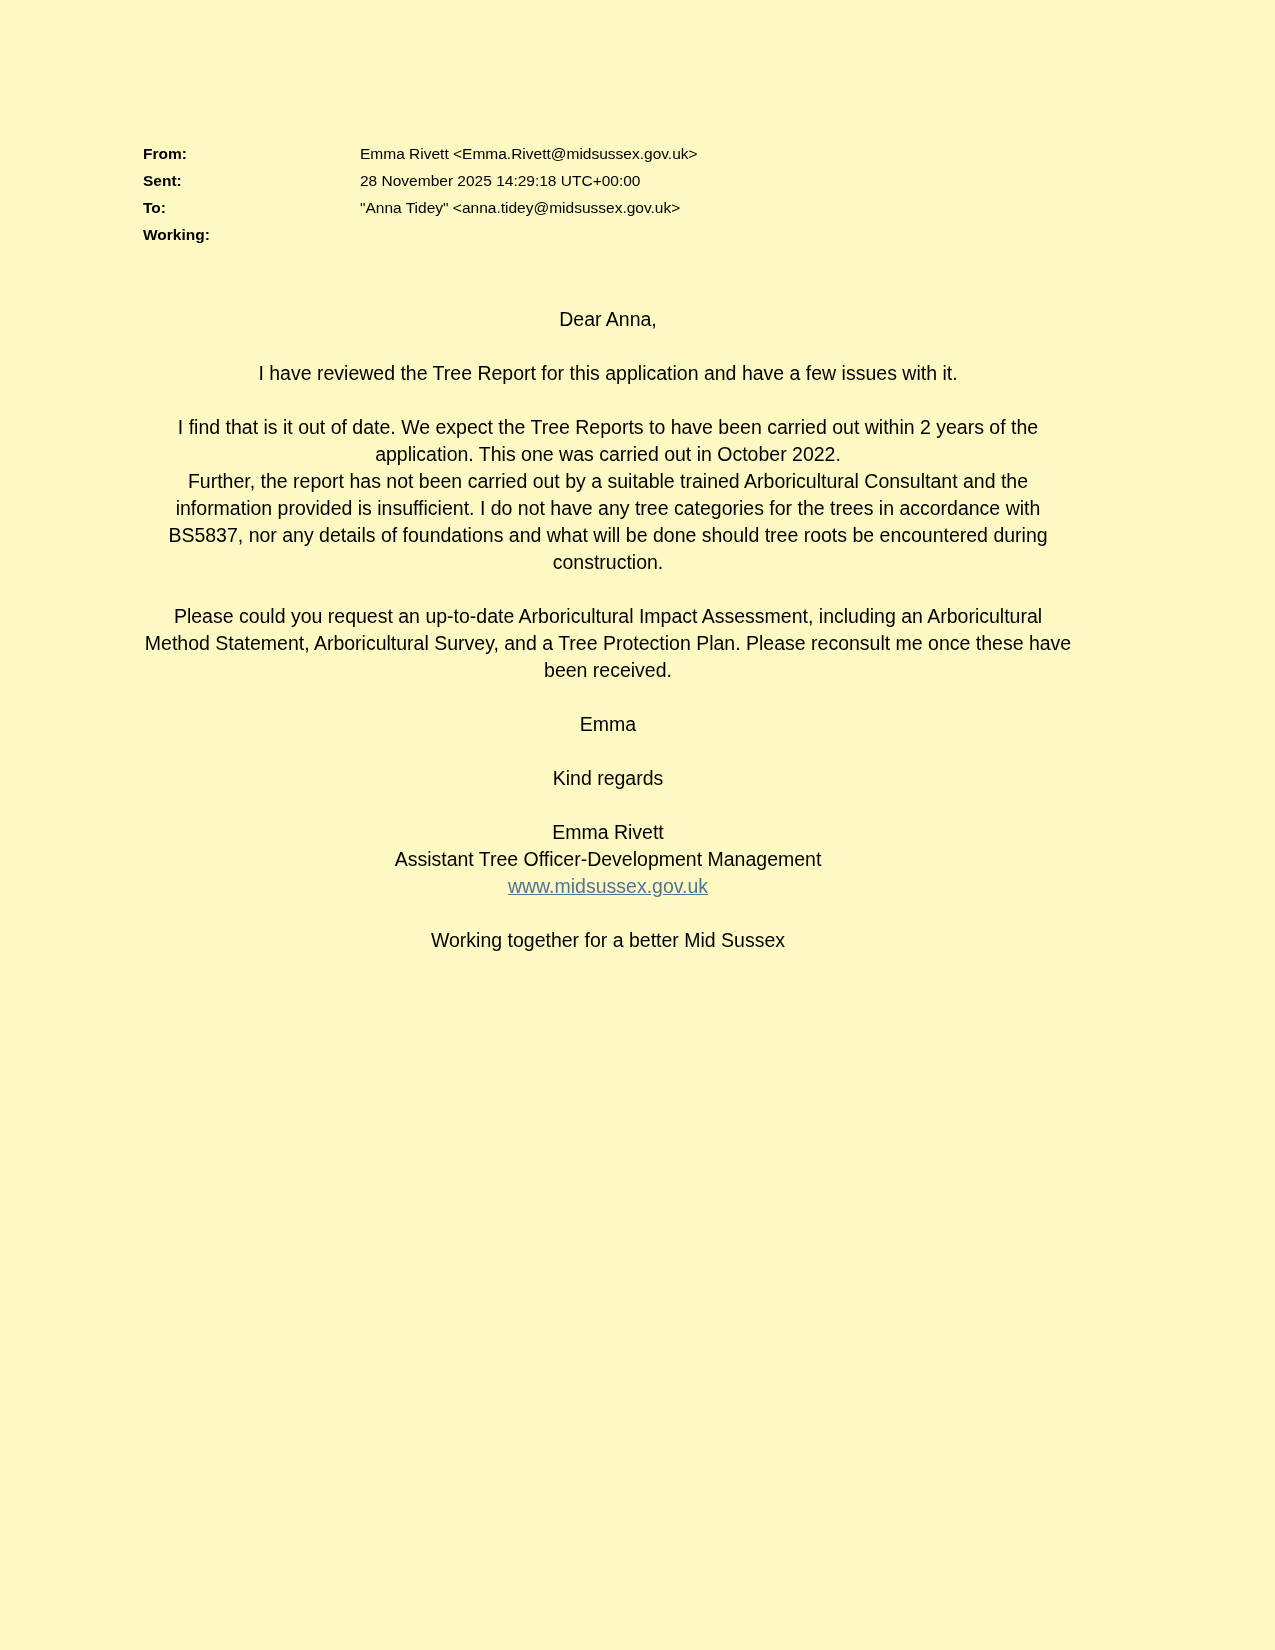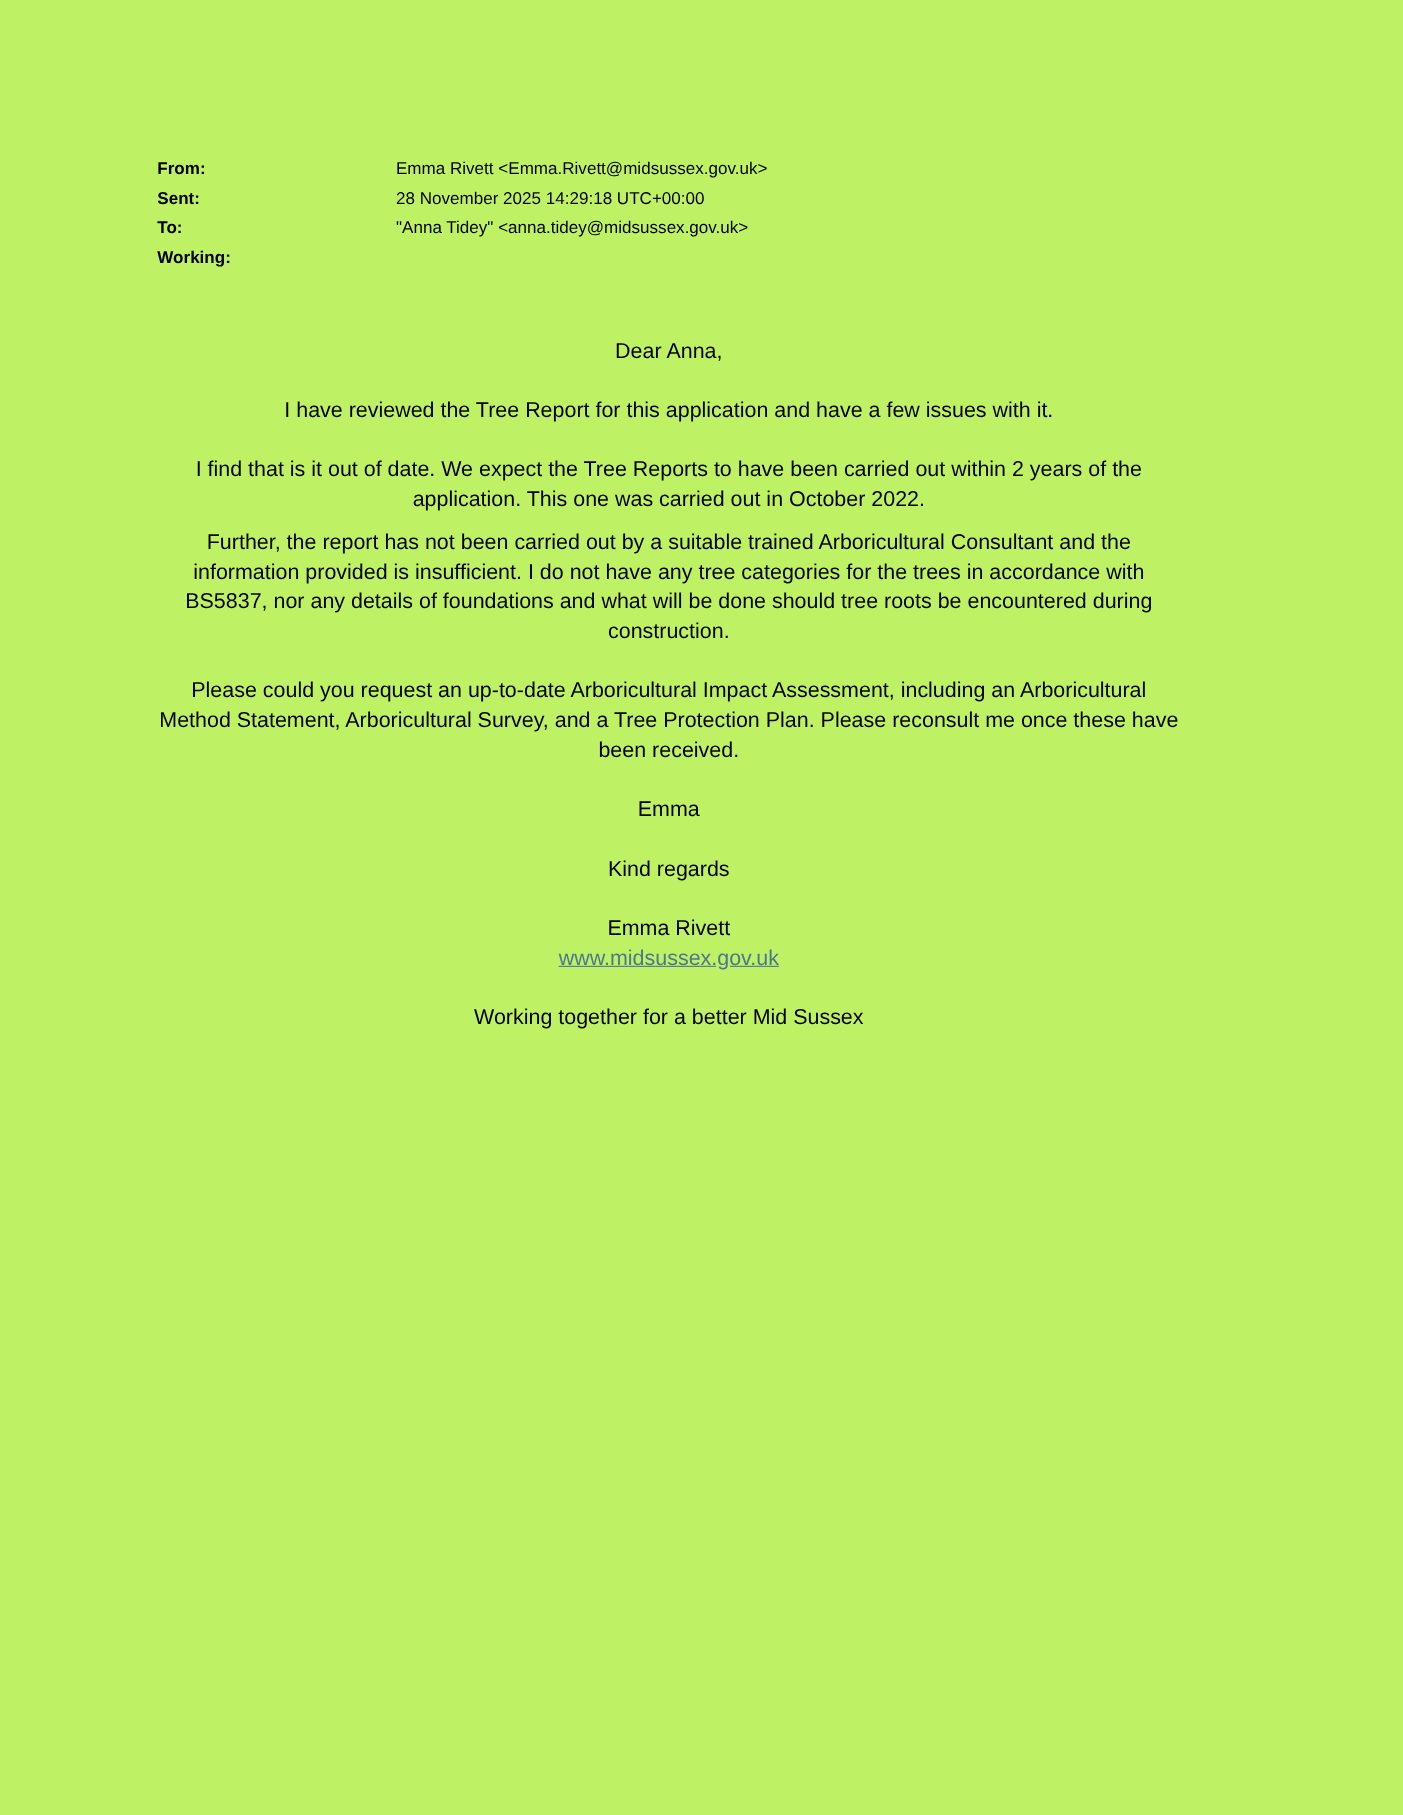--- a/index.html
+++ b/index.html
@@ -4,21 +4,21 @@
 <style>
   html, body {
     margin: 0;
     padding: 0;
     background: #ffffff;
   }
   .page {
     position: relative;
     width: 1275px;
     height: 1650px;
-    background: #bef264;
+    background: #fef9c3;
     box-sizing: border-box;
     padding: 140px 145px 0 143px;
     font-family: "Liberation Sans", sans-serif;
     color: #000000;
     overflow: hidden;
   }
   .email-header {
     font-size: 15.5px;
     line-height: 27px;
     color: #000000;
@@ -40,21 +40,21 @@
     margin-top: 58px;
     font-size: 19.5px;
     line-height: 27px;
     max-width: 930px;
   }
   .email-body p {
     margin: 0 0 27px 0;
     text-align: center;
   }
   .email-body p.joined {
-    margin-bottom: 12px;
+    margin-bottom: 0;
   }
   .sig-line {
     margin: 0 !important;
   }
   .sig-block {
     margin-bottom: 27px;
   }
   a.site-link {
     color: #4f7596;
     text-decoration: underline;
@@ -96,19 +96,20 @@
     <p>Further, the report has not been carried out by a suitable trained Arboricultural Consultant and the information provided is insufficient. I do not have any tree categories for the trees in accordance with BS5837, nor any details of foundations and what will be done should tree roots be encountered during construction.</p>
 
     <p>Please could you request an up-to-date Arboricultural Impact Assessment, including an Arboricultural Method Statement, Arboricultural Survey, and a Tree Protection Plan. Please reconsult me once these have been received.</p>
 
     <p>Emma</p>
 
     <p>Kind regards</p>
 
     <div class="sig-block">
       <p class="sig-line">Emma Rivett</p>
+      <p class="sig-line">Assistant Tree Officer-Development Management</p>
       <p class="sig-line"><a class="site-link">www.midsussex.gov.uk</a></p>
     </div>
 
     <p class="footer-line">Working together for a better Mid Sussex</p>
   </div>
 
 </div>
 
 </body></html>

